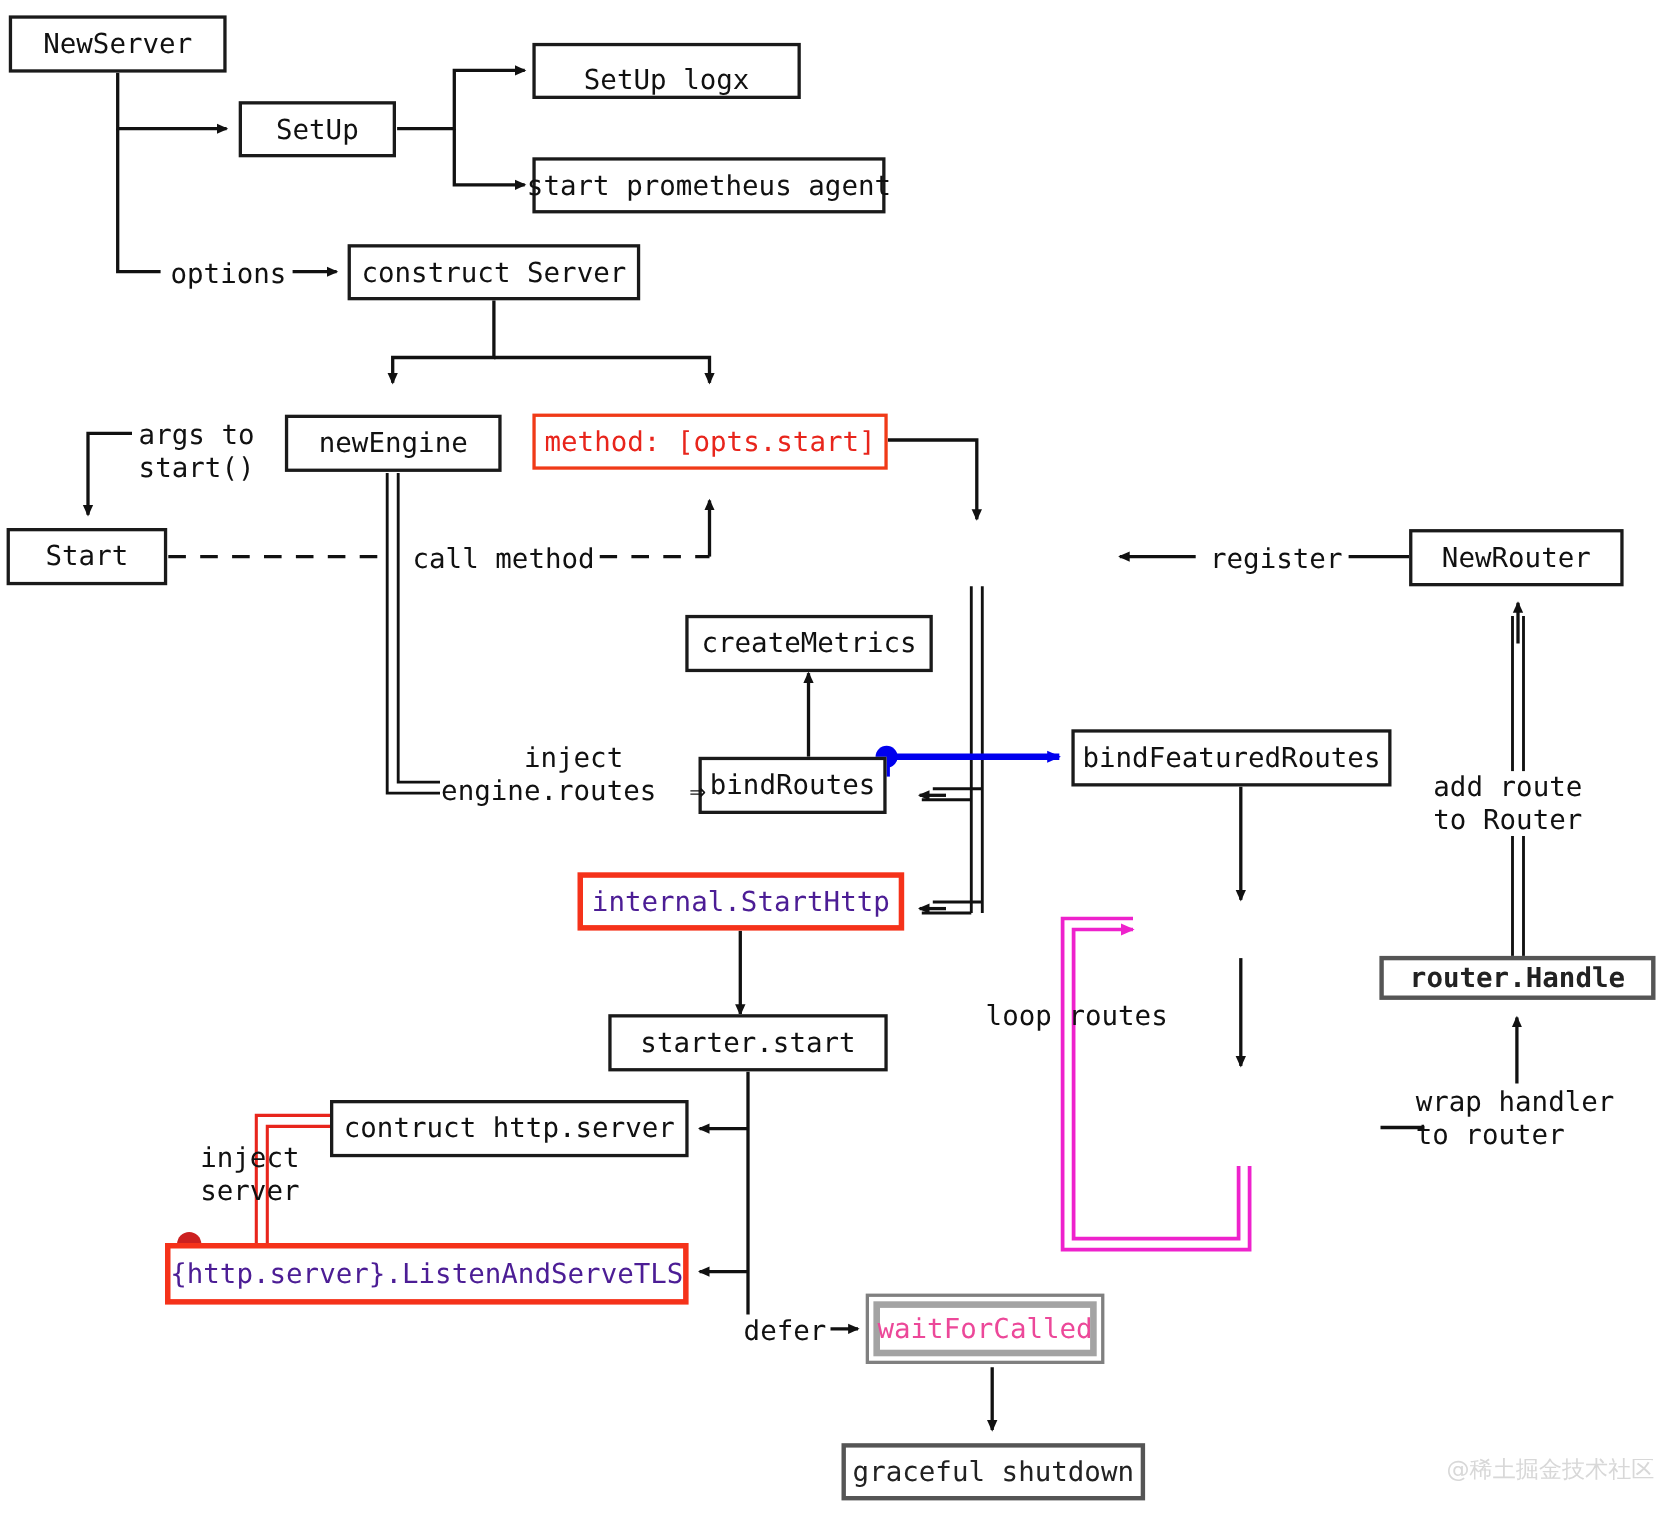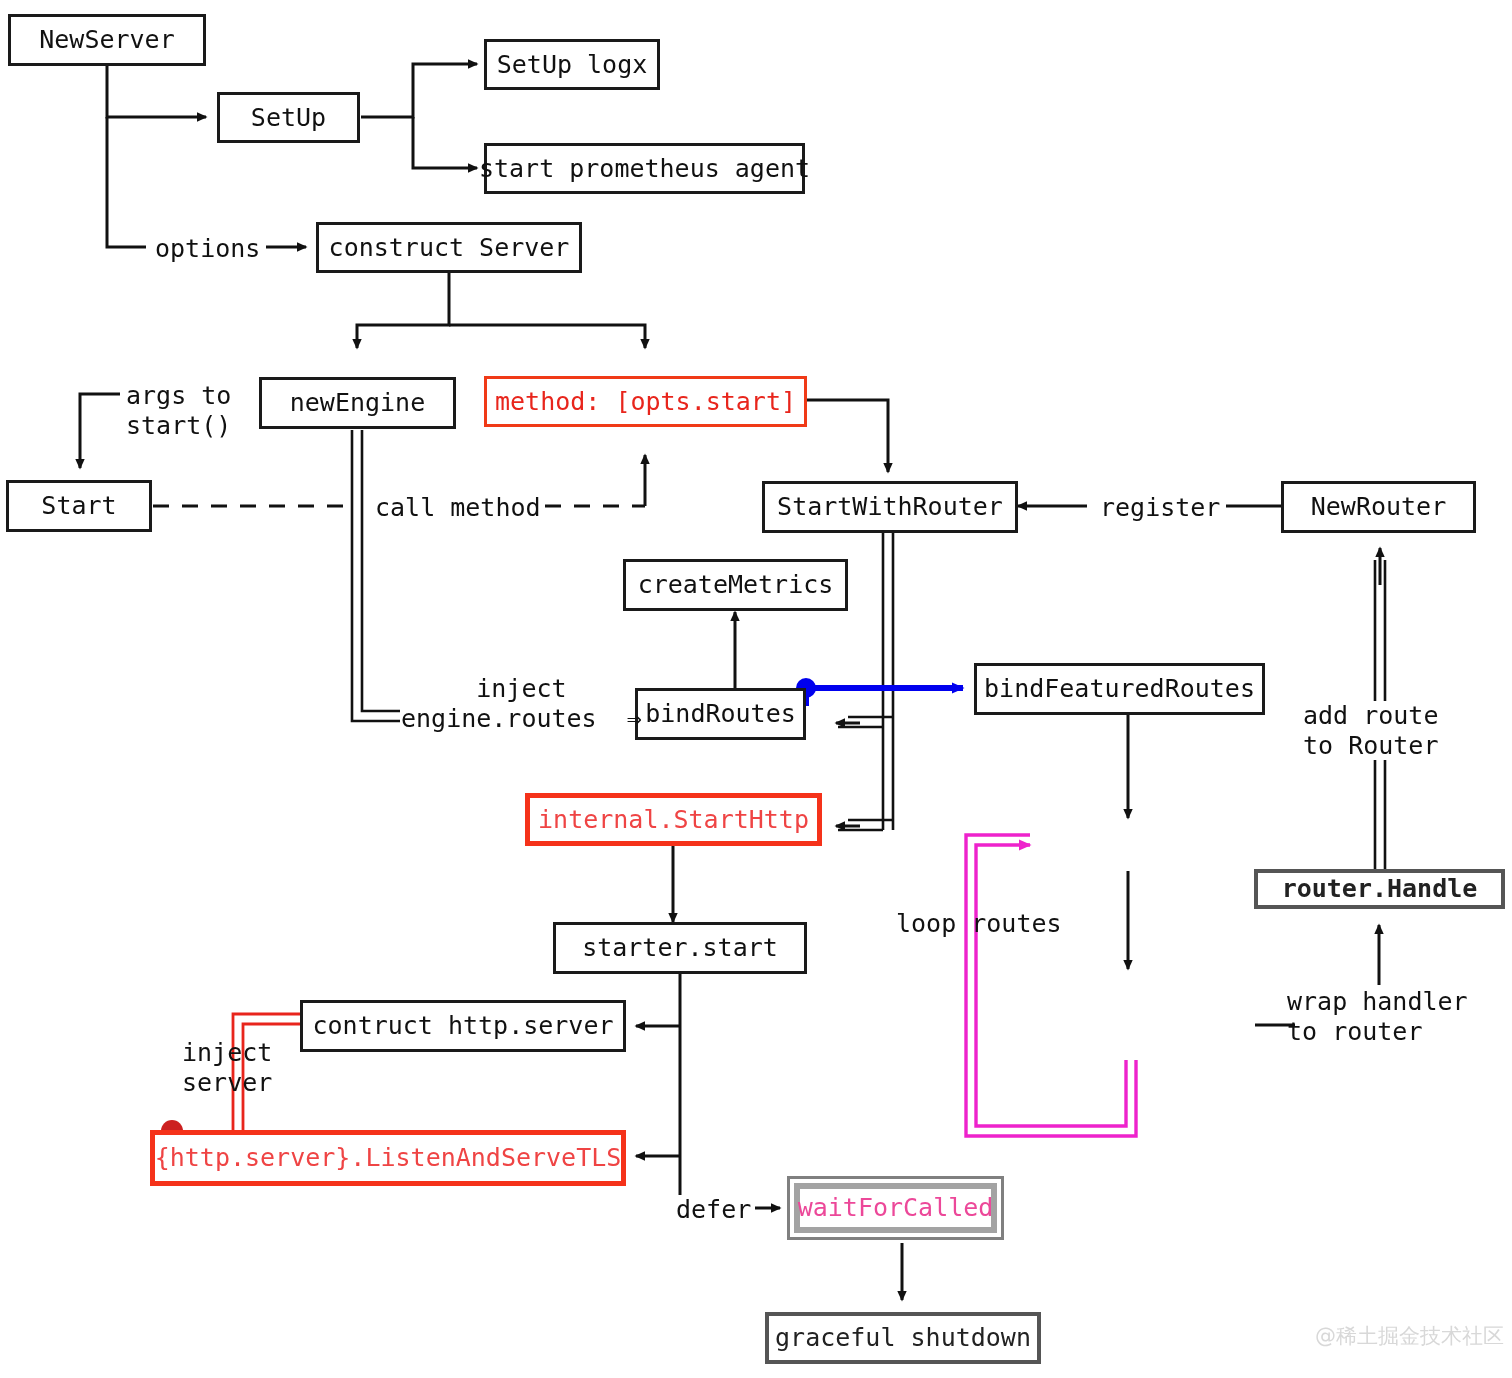--- a/index.html
+++ b/index.html
@@ -5,21 +5,21 @@
   html,body{margin:0;padding:0;background:#ffffff;}
   #stage{position:relative;width:1512px;height:1378px;background:#ffffff;
          font-family:"DejaVu Sans Mono","Liberation Mono",monospace;}
   svg#wires{position:absolute;left:0;top:0;width:1512px;height:1378px;}
   .node{position:absolute;box-sizing:border-box;display:flex;align-items:center;
         justify-content:center;background:#ffffff;color:#111111;
         font-family:"DejaVu Sans Mono","Liberation Mono",monospace;
         font-size:25px;line-height:1.12;white-space:pre;text-align:center;
         border:3px solid #1a1a1a;}
   .node.red{border-color:#f03a17;color:#e8251c;}
-  .node.redthick{border:5px solid #f5321a;color:#ef4444;}
+  .node.redthick{border:5px solid #f5321a;color:#4c1d95;}
   .node.dbl{border:6px solid #a3a3a3;color:#ec4899;box-shadow:0 0 0 4px #ffffff,0 0 0 7px #808080;}
   .node.grey{border:4px solid #555555;color:#222222;}
   .lbl{position:absolute;color:#111111;font-size:25px;line-height:1.18;
        white-space:pre;font-family:"DejaVu Sans Mono","Liberation Mono",monospace;}
   .wm{position:absolute;color:#d8d8d8;font-size:21px;
       font-family:"DejaVu Sans","Liberation Sans",sans-serif;white-space:pre;}
 </style>
 </head>
 <body>
 
@@ -131,21 +131,21 @@
   </svg>
 
   <div class="node" style="left:8px;top:14px;width:198px;height:52px;align-items:center;">
     <span>NewServer</span>
   </div>
 
   <div class="node" style="left:217px;top:92px;width:143px;height:51px;">
     <span>SetUp</span>
   </div>
 
-  <div class="node" style="left:484px;top:39px;width:176px;height:51px;">
+  <div class="node" style="left:484px;top:39px;width:244px;height:51px;align-items:flex-end;">
     <span>SetUp logx</span>
   </div>
 
   <div class="node" style="left:484px;top:143px;width:321px;height:51px;">
     <span>start prometheus agent</span>
   </div>
 
   <div class="node" style="left:316px;top:222px;width:266px;height:51px;">
     <span>construct Server</span>
   </div>
@@ -155,23 +155,20 @@
   </div>
 
   <div class="node red" style="left:484px;top:376px;width:323px;height:51px;">
     <span>method: [opts.start]</span>
   </div>
 
   <div class="node" style="left:6px;top:480px;width:146px;height:52px;">
     <span>Start</span>
   </div>
 
-  <div class="node" style="left:762px;top:481px;width:256px;height:52px;">
-    <span>StartWithRouter</span>
-  </div>
 
   <div class="node" style="left:1281px;top:481px;width:195px;height:52px;">
     <span>NewRouter</span>
   </div>
 
   <div class="node" style="left:623px;top:559px;width:225px;height:52px;">
     <span>createMetrics</span>
   </div>
 
   <div class="node" style="left:635px;top:688px;width:171px;height:52px;">

